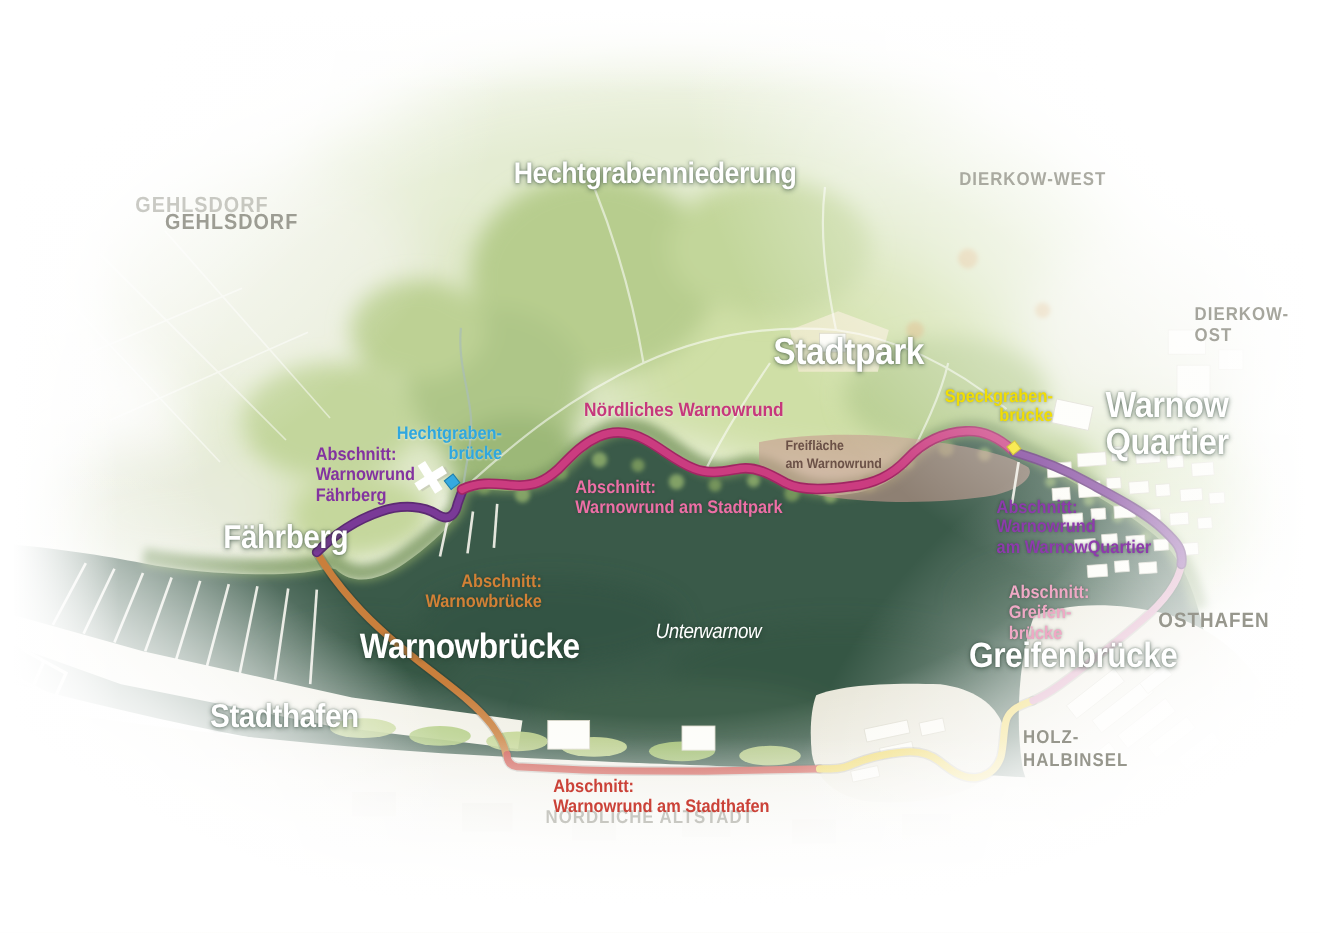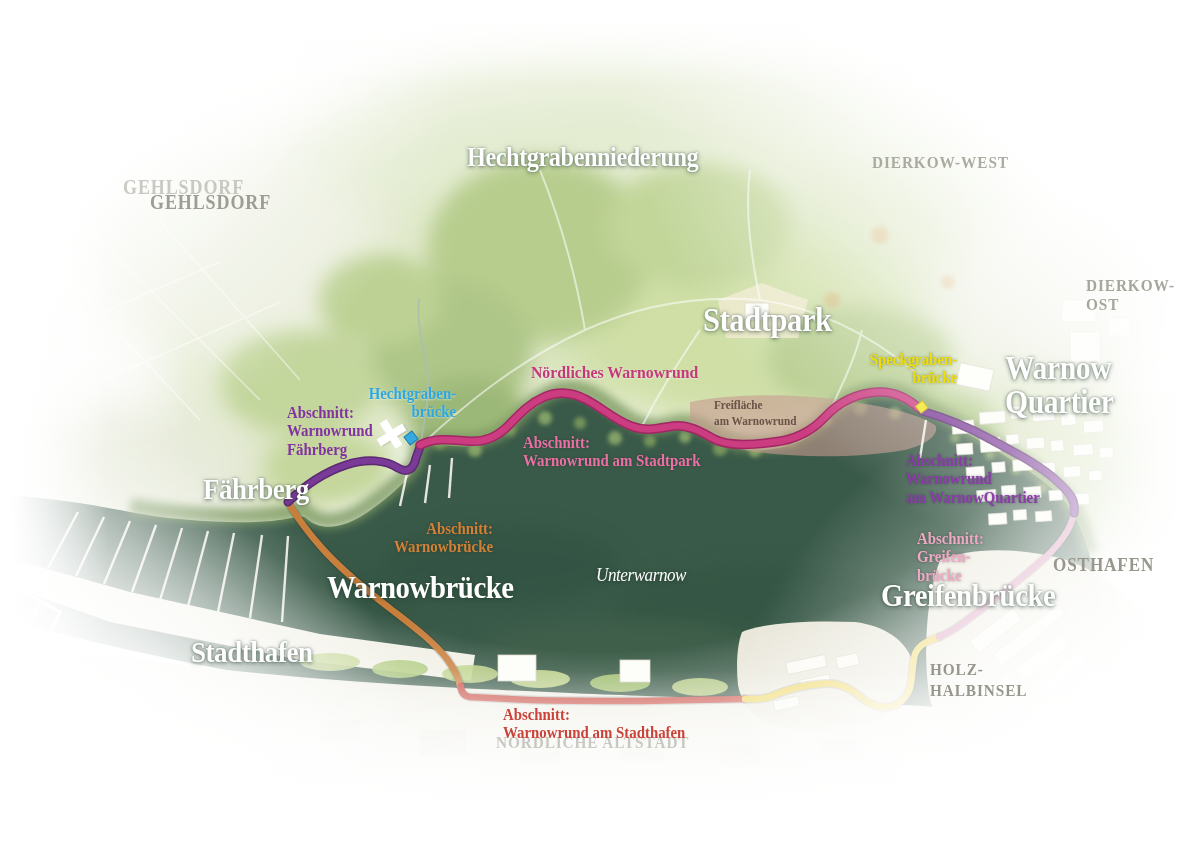--- a/index.html
+++ b/index.html
@@ -1,17 +1,17 @@
 <!DOCTYPE html>
 <html><head>
 <meta charset="utf-8">
 <style>
   html,body{margin:0;padding:0;background:#ffffff;}
   #stage{position:relative;width:1200px;height:848px;overflow:hidden;background:#ffffff;
-         font-family:Liberation Serif, serif;}
+         font-family:Liberation Sans, sans-serif;}
   #mapsvg{position:absolute;left:0;top:0;z-index:1;}
   #fade{position:absolute;left:0;top:0;width:1200px;height:848px;z-index:2;pointer-events:none;
     background:
       radial-gradient(circle at 0% 0%, rgba(255,255,255,1) 10%, rgba(255,255,255,0) 32%),
       radial-gradient(circle at 100% 0%, rgba(255,255,255,1) 14%, rgba(255,255,255,0) 40%),
       radial-gradient(circle at 100% 100%, rgba(255,255,255,.95) 10%, rgba(255,255,255,0) 34%),
       radial-gradient(circle at 0% 100%, rgba(255,255,255,.95) 10%, rgba(255,255,255,0) 30%),
       linear-gradient(to bottom, rgba(255,255,255,1) 1%, rgba(255,255,255,0) 10%),
       linear-gradient(to top, rgba(255,255,255,1) 3%, rgba(255,255,255,0) 21%),
       linear-gradient(to right, rgba(255,255,255,1) 1%, rgba(255,255,255,0) 9%),

